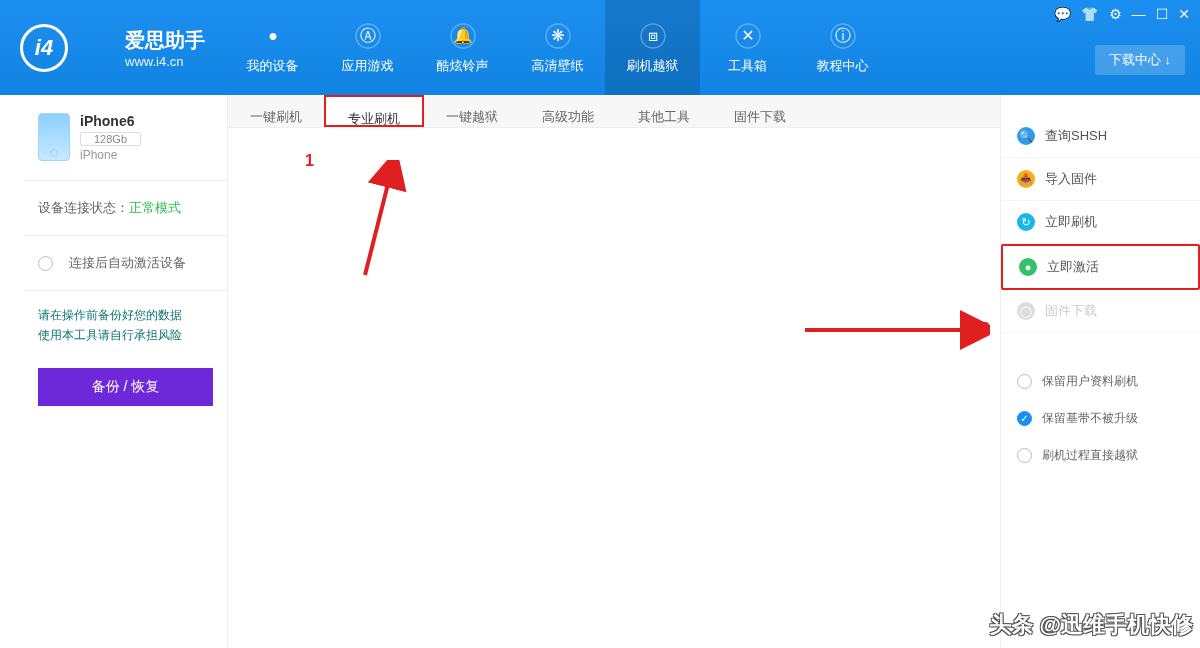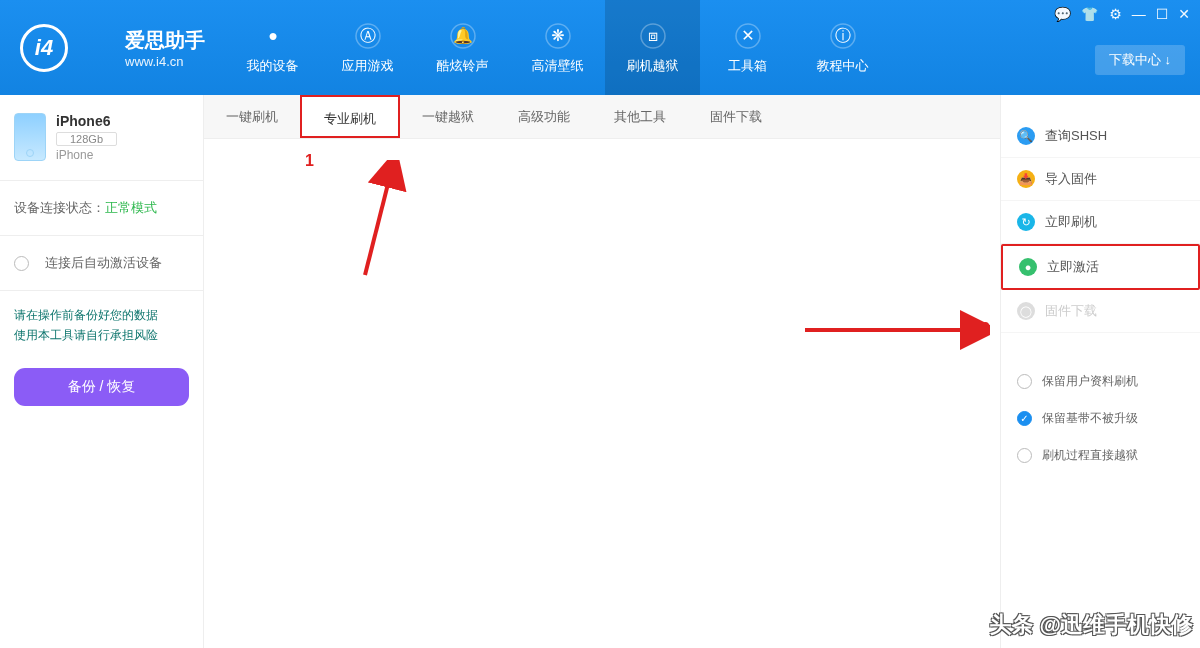--- a/index.html
+++ b/index.html
@@ -15,38 +15,38 @@
 .nav-item { width: 95px; display: flex; flex-direction: column; align-items: center; justify-content: center; gap: 6px; cursor: pointer; }
 .nav-item.active { background: rgba(0,0,0,.15); }
 .nav-item .icn { width: 30px; height: 30px; display:flex; align-items:center; justify-content:center; }
 .nav-item .lbl { font-size: 13px; }
 .win-ctrl { position: absolute; top: 6px; right: 10px; display: flex; gap: 10px; font-size: 14px; opacity:.95; }
 .win-ctrl span { cursor: pointer; }
 .dl-btn { position: absolute; right: 15px; bottom: 20px; background: rgba(255,255,255,.2); padding: 6px 14px; border-radius: 3px; font-size: 13px; cursor: pointer; }
 
 
 .body { display: flex; height: calc(648px - 95px); }
-.sidebar { width: 204px; border-right: 1px solid #eee; background: #fff; }
+.sidebar { width: 204px; border-right: 1px solid #eee; background: #fff; margin-left: 24px; }
 .device-card { padding: 18px 14px; border-bottom: 1px solid #eee; display: flex; gap: 10px; }
 .phone-ico { width: 32px; height: 48px; background: linear-gradient(#8ed0ff,#c7e9ff); border: 1px solid #9dd4f7; border-radius: 4px; position:relative; }
 .phone-ico::after { content:''; position:absolute; bottom:3px; left:50%; transform:translateX(-50%); width:6px; height:6px; border:1px solid #9dd4f7; border-radius:50%; }
 .device-info .name { font-weight: bold; font-size: 14px; color:#333; }
 .device-info .cap { font-size: 11px; color:#888; border:1px solid #ddd; padding:0 13px; border-radius:2px; display:inline-block; margin:2px 0; }
 .device-info .type { font-size: 12px; color:#999; }
 .status-row { padding: 18px 14px; border-bottom: 1px solid #eee; font-size: 13px; color:#666; }
 .status-row .ok { color: #2eb84e; }
 .opt-row { padding: 18px 14px; border-bottom: 1px solid #eee; font-size: 13px; color:#666; display:flex; align-items:center; gap:16px; }
 .ring { width:15px; height:15px; border:1.5px solid #bbb; border-radius:50%; display:inline-block; }
 .warn-row { padding: 14px; font-size: 12px; color:#0f766e; line-height:1.7; }
-.backup-btn { margin: 8px 14px; background: #8b5cf6; color:#fff; text-align:center; padding: 10px 0; font-size: 14px; cursor:pointer; border-radius:11px; }
+.backup-btn { margin: 8px 14px; background: #6d28d9; color:#fff; text-align:center; padding: 10px 0; font-size: 14px; cursor:pointer; border-radius:0; }
 
 
 .main { flex: 1; display: flex; }
 .content { flex: 1; }
-.tabs { display:flex; background:#f7f7f7; border-bottom:1px solid #eee; height:44px; }
+.tabs { display:flex; background:#f7f7f7; border-bottom:1px solid #eee; height:33px; }
 .tab { padding: 0 22px; line-height:44px; font-size:13px; color:#666; cursor:pointer; position:relative; }
 .tab.active { background:#fff; color:#333; }
 .hi1 { border:2px solid #e02020; }
 .annot1 { position:absolute; left:305px; top:152px; color:#e02020; font-weight:bold; font-size:16px; }
 .arrow1 { position:absolute; left:350px; top:160px; }
 .arrow2 { position:absolute; left:800px; top:310px; }
 
 
 .rpanel { width: 200px; border-left:1px solid #eee; padding-top:20px; }
 .ract { display:flex; align-items:center; gap:10px; padding: 12px 16px; font-size:13px; color:#555; cursor:pointer; border-bottom:1px solid #f5f5f5; }

